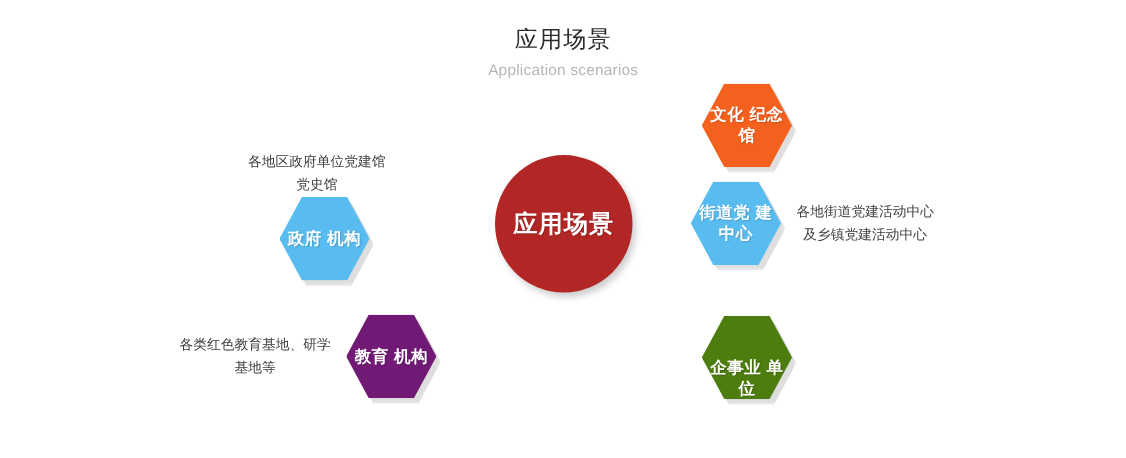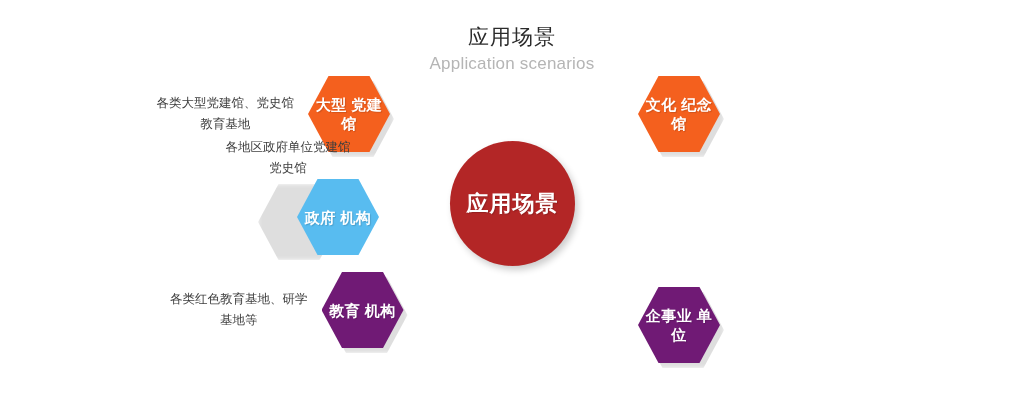--- a/index.html
+++ b/index.html
@@ -25,21 +25,21 @@
   }
   #page-title {
     font-size: 21px;
     line-height: 26px;
     color: #2b2b2b;
     font-weight: 400;
     letter-spacing: 1px;
   }
   #page-subtitle {
     margin-top: 6px;
-    font-size: 17px;
+    font-size: 14px;
     line-height: 15px;
     color: #b5b5b5;
     font-weight: 400;
     letter-spacing: .2px;
   }
 
   
   #diagram {
     position: absolute;
     left: 0;
@@ -140,45 +140,34 @@
   <div id="page-title">应用场景</div>
   <div id="page-subtitle">Application scenarios</div>
 </div>
 
 <div id="diagram">
 
   <div id="hub" style="background: rgb(179, 38, 38);">
     <span id="hub-label">应用场景</span>
   </div>
 
-  <div class="node left" style="left:176px; top:76px; width:214px; height:76px; justify-content:flex-end;">
-    <div class="desc">各类大型党建馆、党史馆
-教育基地</div>
-    <div class="hex-wrap">
-      <div class="hex-shadow"></div>
-      <div class="hex" style="background: rgb(244, 96, 30);">
-        <span class="hex-label">大型
-党建馆</span>
-      </div>
-    </div>
-  </div>
 
   <div class="node left" style="left:200px; top:179px; width:190px; height:76px; justify-content:flex-end;flex-direction:column;">
     <div class="desc">各地区政府单位党建馆
 党史馆</div>
     <div class="hex-wrap">
       <div class="hex-shadow"></div>
-      <div class="hex" style="background: rgb(88, 188, 240); margin-left: 43px;">
+      <div class="hex" style="background: rgb(88, 188, 240);">
         <span class="hex-label">政府
 机构</span>
       </div>
     </div>
   </div>
 
-  <div class="node left" style="left:170px; top:272px; width:220px; height:76px; justify-content:flex-start;">
+  <div class="node left" style="left:170px; top:286px; width:220px; height:76px; justify-content:center;">
     <div class="desc">各类红色教育基地、研学
 基地等</div>
     <div class="hex-wrap">
       <div class="hex-shadow"></div>
       <div class="hex" style="background: #701a75;">
         <span class="hex-label">教育
 机构</span>
       </div>
     </div>
   </div>
@@ -186,24 +175,35 @@
   <div class="node right" style="left:638px; top:76px; width:230px; height:76px;">
     <div class="hex-wrap">
       <div class="hex-shadow"></div>
       <div class="hex" style="background: rgb(244, 96, 30);">
         <span class="hex-label">文化
 纪念馆</span>
       </div>
     </div>
   </div>
 
+  <div class="node right" style="left:628px; top:165px; width:240px; height:76px;">
+    <div class="hex-wrap">
+      <div class="hex-shadow"></div>
+      <div class="hex" style="background: rgb(88, 188, 240);">
+        <span class="hex-label">街道党
+建中心</span>
+      </div>
+    </div>
+    <div class="desc">各地街道党建活动中心
+及乡镇党建活动中心</div>
+  </div>
 
   <div class="node right" style="left:638px; top:287px; width:240px; height:76px;">
     <div class="hex-wrap">
       <div class="hex-shadow"></div>
-      <div class="hex" style="background: #701a75;">
+      <div class="hex" style="background: #4d7c0f; align-items: flex-end;">
         <span class="hex-label">企事业
 单位</span>
       </div>
     </div>
   </div>
 
 </div>
 
 </body></html>

